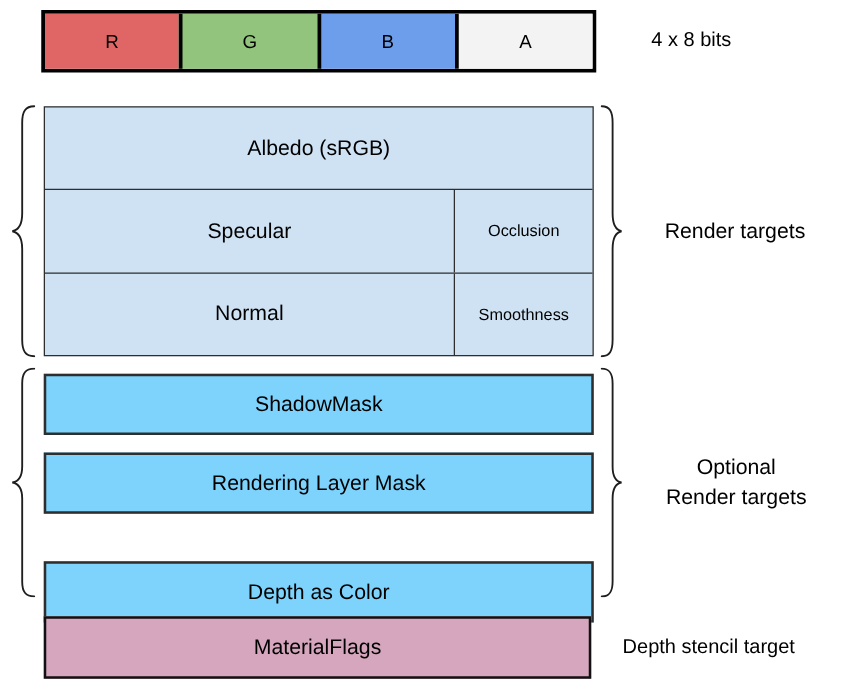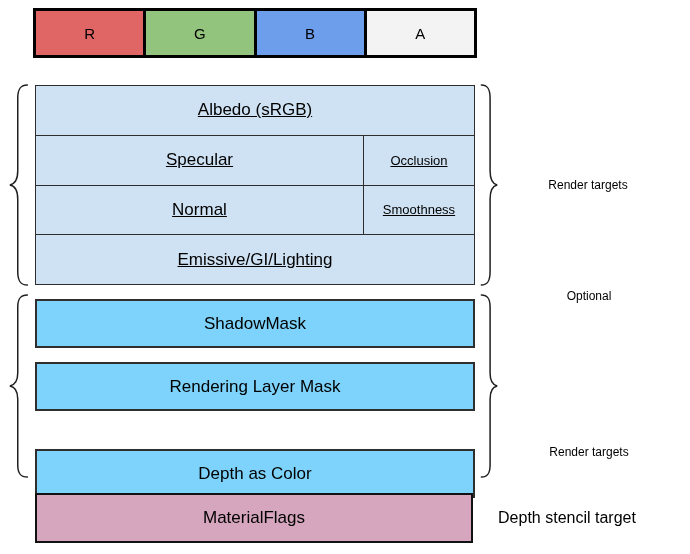--- a/index.html
+++ b/index.html
@@ -39,21 +39,20 @@
     width: 440px; height: 200px;
     border: 1.5px solid #2e2e2e;
     background: #CFE2F3;
     display: flex;
     flex-direction: column;
   }
   .rt-row {
     flex: 1;
     display: flex;
     border-top: 1px solid #2e2e2e;
-    text-decoration: underline;
   }
   .rt-row:first-child { border-top: none; }
   .rt-cell-main {
     flex: 1;
     display: flex;
     align-items: center;
     justify-content: center;
     font-size: 17px;
   }
   .rt-cell-sub {
@@ -95,26 +94,26 @@
   }
 
   
   .side-label {
     position: absolute;
     display: flex;
     flex-direction: column;
     align-items: center;
     justify-content: center;
     text-align: center;
-    font-size: 12px;
+    font-size: 17px;
     line-height: 24px;
   }
   .lbl-bits   { left: 463px; top: 8px;   width: 180px; height: 50px;  font-size: 16px; }
   .lbl-rt     { left: 498px; top: 85px;  width: 180px; height: 200px; }
-  .lbl-opt    { left: 499px; top: 284px; width: 180px; height: 180px; justify-content: space-between; }
+  .lbl-opt    { left: 499px; top: 296px; width: 180px; height: 180px; }
   .lbl-ds     { left: 477px; top: 493px; width: 180px; height: 50px;  font-size: 16px; text-align: center; }
 
   
   .brace { position: absolute; }
   .brace svg { display: block; width: 100%; height: 100%; }
   .brace path {
     fill: none;
     stroke: #1f1f1f;
     stroke-width: 1.5;
     stroke-linecap: round;
@@ -129,35 +128,33 @@
 <body>
 
 <div class="canvas">
 
   <div class="format-bar">
     <div class="format-cell" style="background-color: rgb(224, 102, 102);">R</div>
     <div class="format-cell" style="background-color: rgb(147, 196, 125);">G</div>
     <div class="format-cell" style="background-color: rgb(109, 158, 235);">B</div>
     <div class="format-cell" style="background-color: rgb(243, 243, 243);">A</div>
   </div>
+  <div class="side-label lbl-bits">4 x 8 bits</div>
 
   <div class="rt-table">
     <div class="rt-row">
       <div class="rt-cell-main">Albedo (sRGB)</div>
     </div>
     <div class="rt-row">
       <div class="rt-cell-main">Specular</div>
       <div class="rt-cell-sub">Occlusion</div>
     </div>
     <div class="rt-row">
       <div class="rt-cell-main">Normal</div>
       <div class="rt-cell-sub">Smoothness</div>
-    </div>
-    <div class="rt-row">
-      <div class="rt-cell-main">Emissive/GI/Lighting</div>
     </div>
   </div>
 
   <div class="brace brace-l1">
     <svg viewBox="0 0 24 200" preserveAspectRatio="none" aria-hidden="true">
       <path d="M 21 1 C 13 1 10 5 10 14 L 10 86 C 10 95 7 99 1 100 C 7 101 10 105 10 114 L 10 186 C 10 195 13 199 21 199"></path>
     </svg>
   </div>
   <div class="brace brace-r1">
     <svg viewBox="0 0 24 200" preserveAspectRatio="none" aria-hidden="true">

